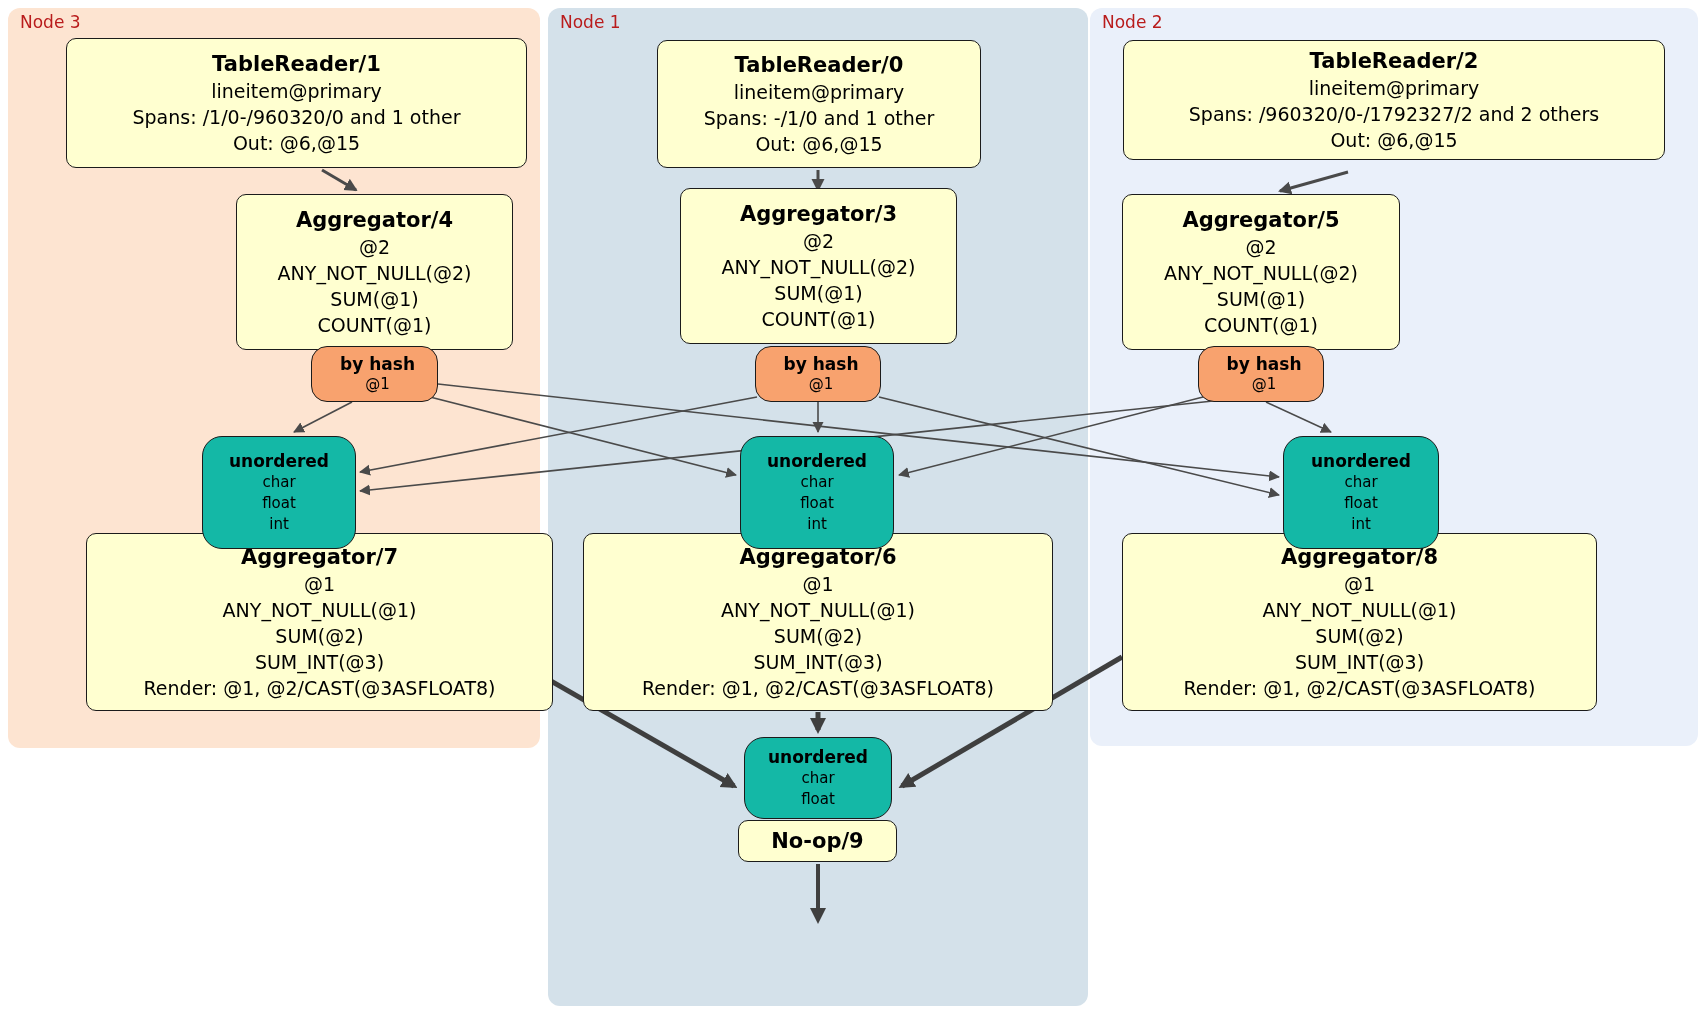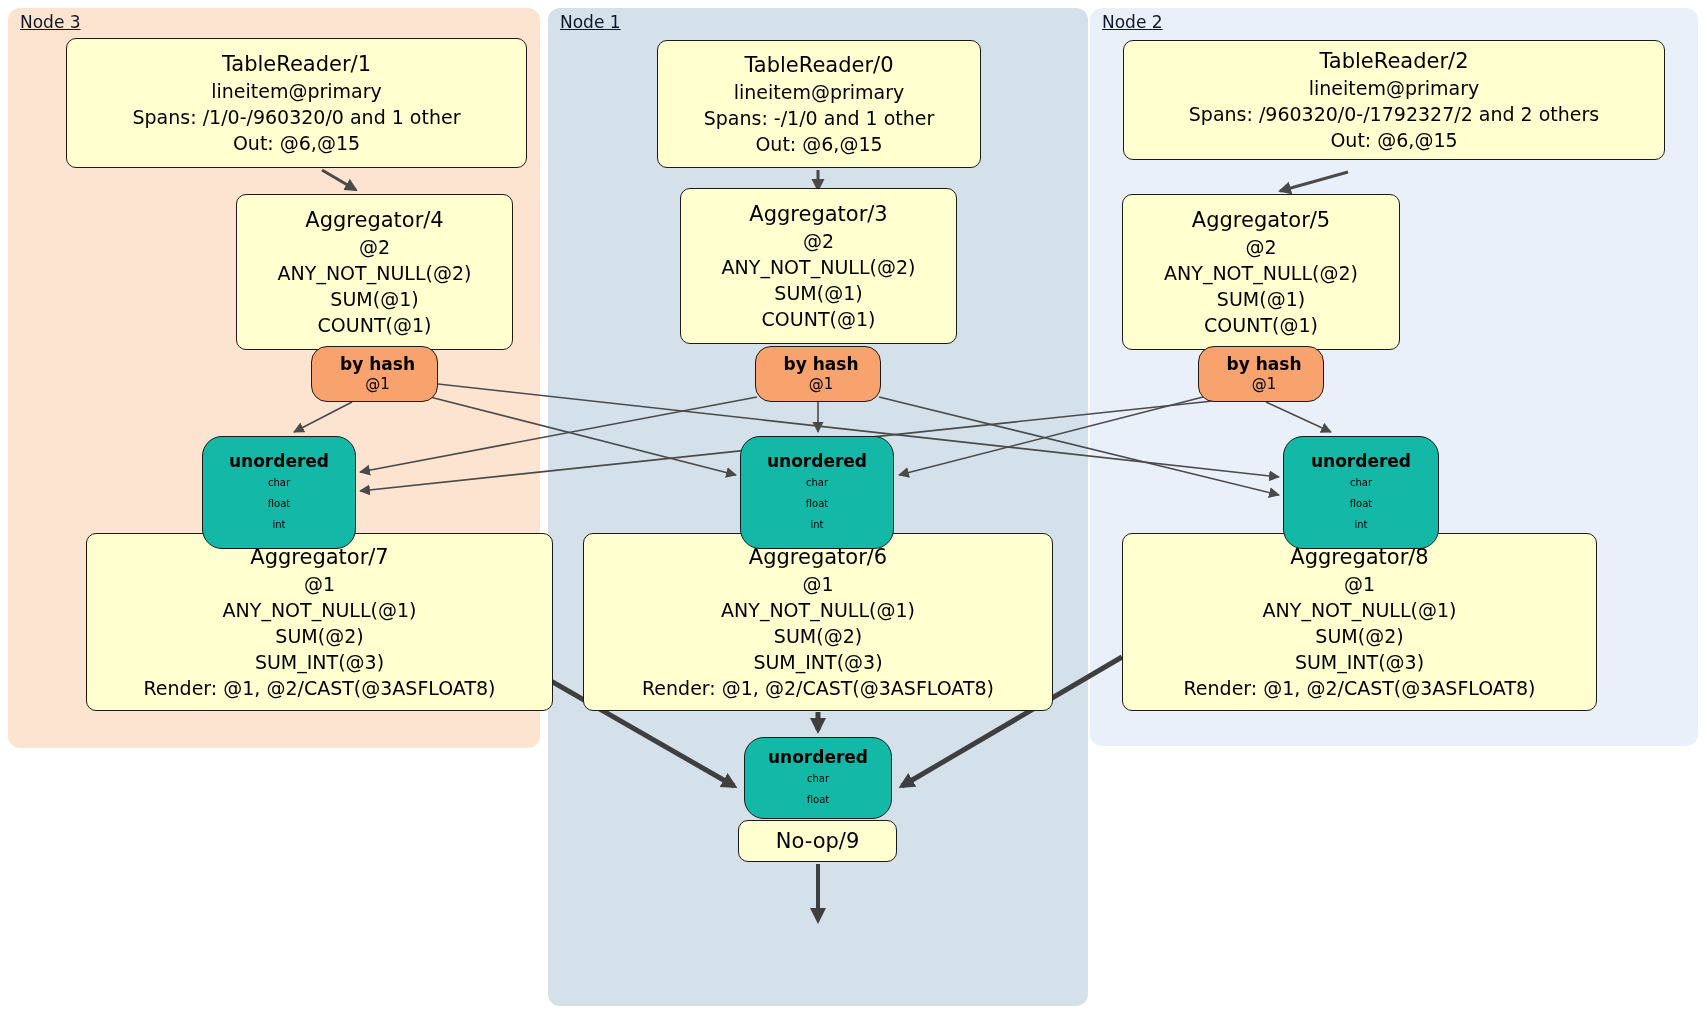--- a/index.html
+++ b/index.html
@@ -1,36 +1,36 @@
 <!DOCTYPE html>
 <html><head>
 <meta charset="utf-8">
 <style>
   html,body{margin:0;padding:0;background:#ffffff;}
   #canvas{
     position:relative;width:1706px;height:1016px;background:#ffffff;overflow:hidden;
     font-family:"DejaVu Sans","Liberation Sans",sans-serif;color:#000;
   }
   .region{position:absolute;border-radius:12px;}
-  .region-label{position:absolute;font-size:17px;color:#0f172a;white-space:nowrap;text-decoration:underline;}
+  .region-label{position:absolute;font-size:17px;color:#b91c1c;white-space:nowrap;}
   svg.edges{position:absolute;left:0;top:0;z-index:5;}
   .box{
     position:absolute;box-sizing:border-box;border:1.6px solid #1b1b1b;
     display:flex;flex-direction:column;align-items:center;justify-content:center;
     text-align:center;white-space:nowrap;
   }
   .op{background:#ffffd0;border-radius:10px;z-index:10;}
-  .op-title{font-weight:normal;font-size:21px;line-height:27px;}
+  .op-title{font-weight:bold;font-size:21px;line-height:27px;}
   .op-line{font-size:19px;line-height:26px;}
   .router{background:#f8a26e;border-radius:16px;z-index:20;padding-left:6px;}
   .router-title{font-weight:bold;font-size:17px;line-height:21px;}
   .router-sub{font-size:15px;line-height:19px;}
   .sync{background:#14b8a6;border-radius:20px;z-index:20;}
   .sync-title{font-weight:bold;font-size:17px;line-height:22px;}
-  .sync-line{font-size:10px;line-height:21px;}
+  .sync-line{font-size:15px;line-height:21px;}
 </style>
 </head>
 <body>
 
 <div id="canvas">
 
   <div class="region" style="left:8px;top:8px;width:532px;height:740px;background:#fde4d1;"></div>
   <div class="region" style="left:548px;top:8px;width:540px;height:998px;background:#d4e1ea;"></div>
   <div class="region" style="left:1090px;top:8px;width:608px;height:738px;background:#eaf0fa;"></div>
 

